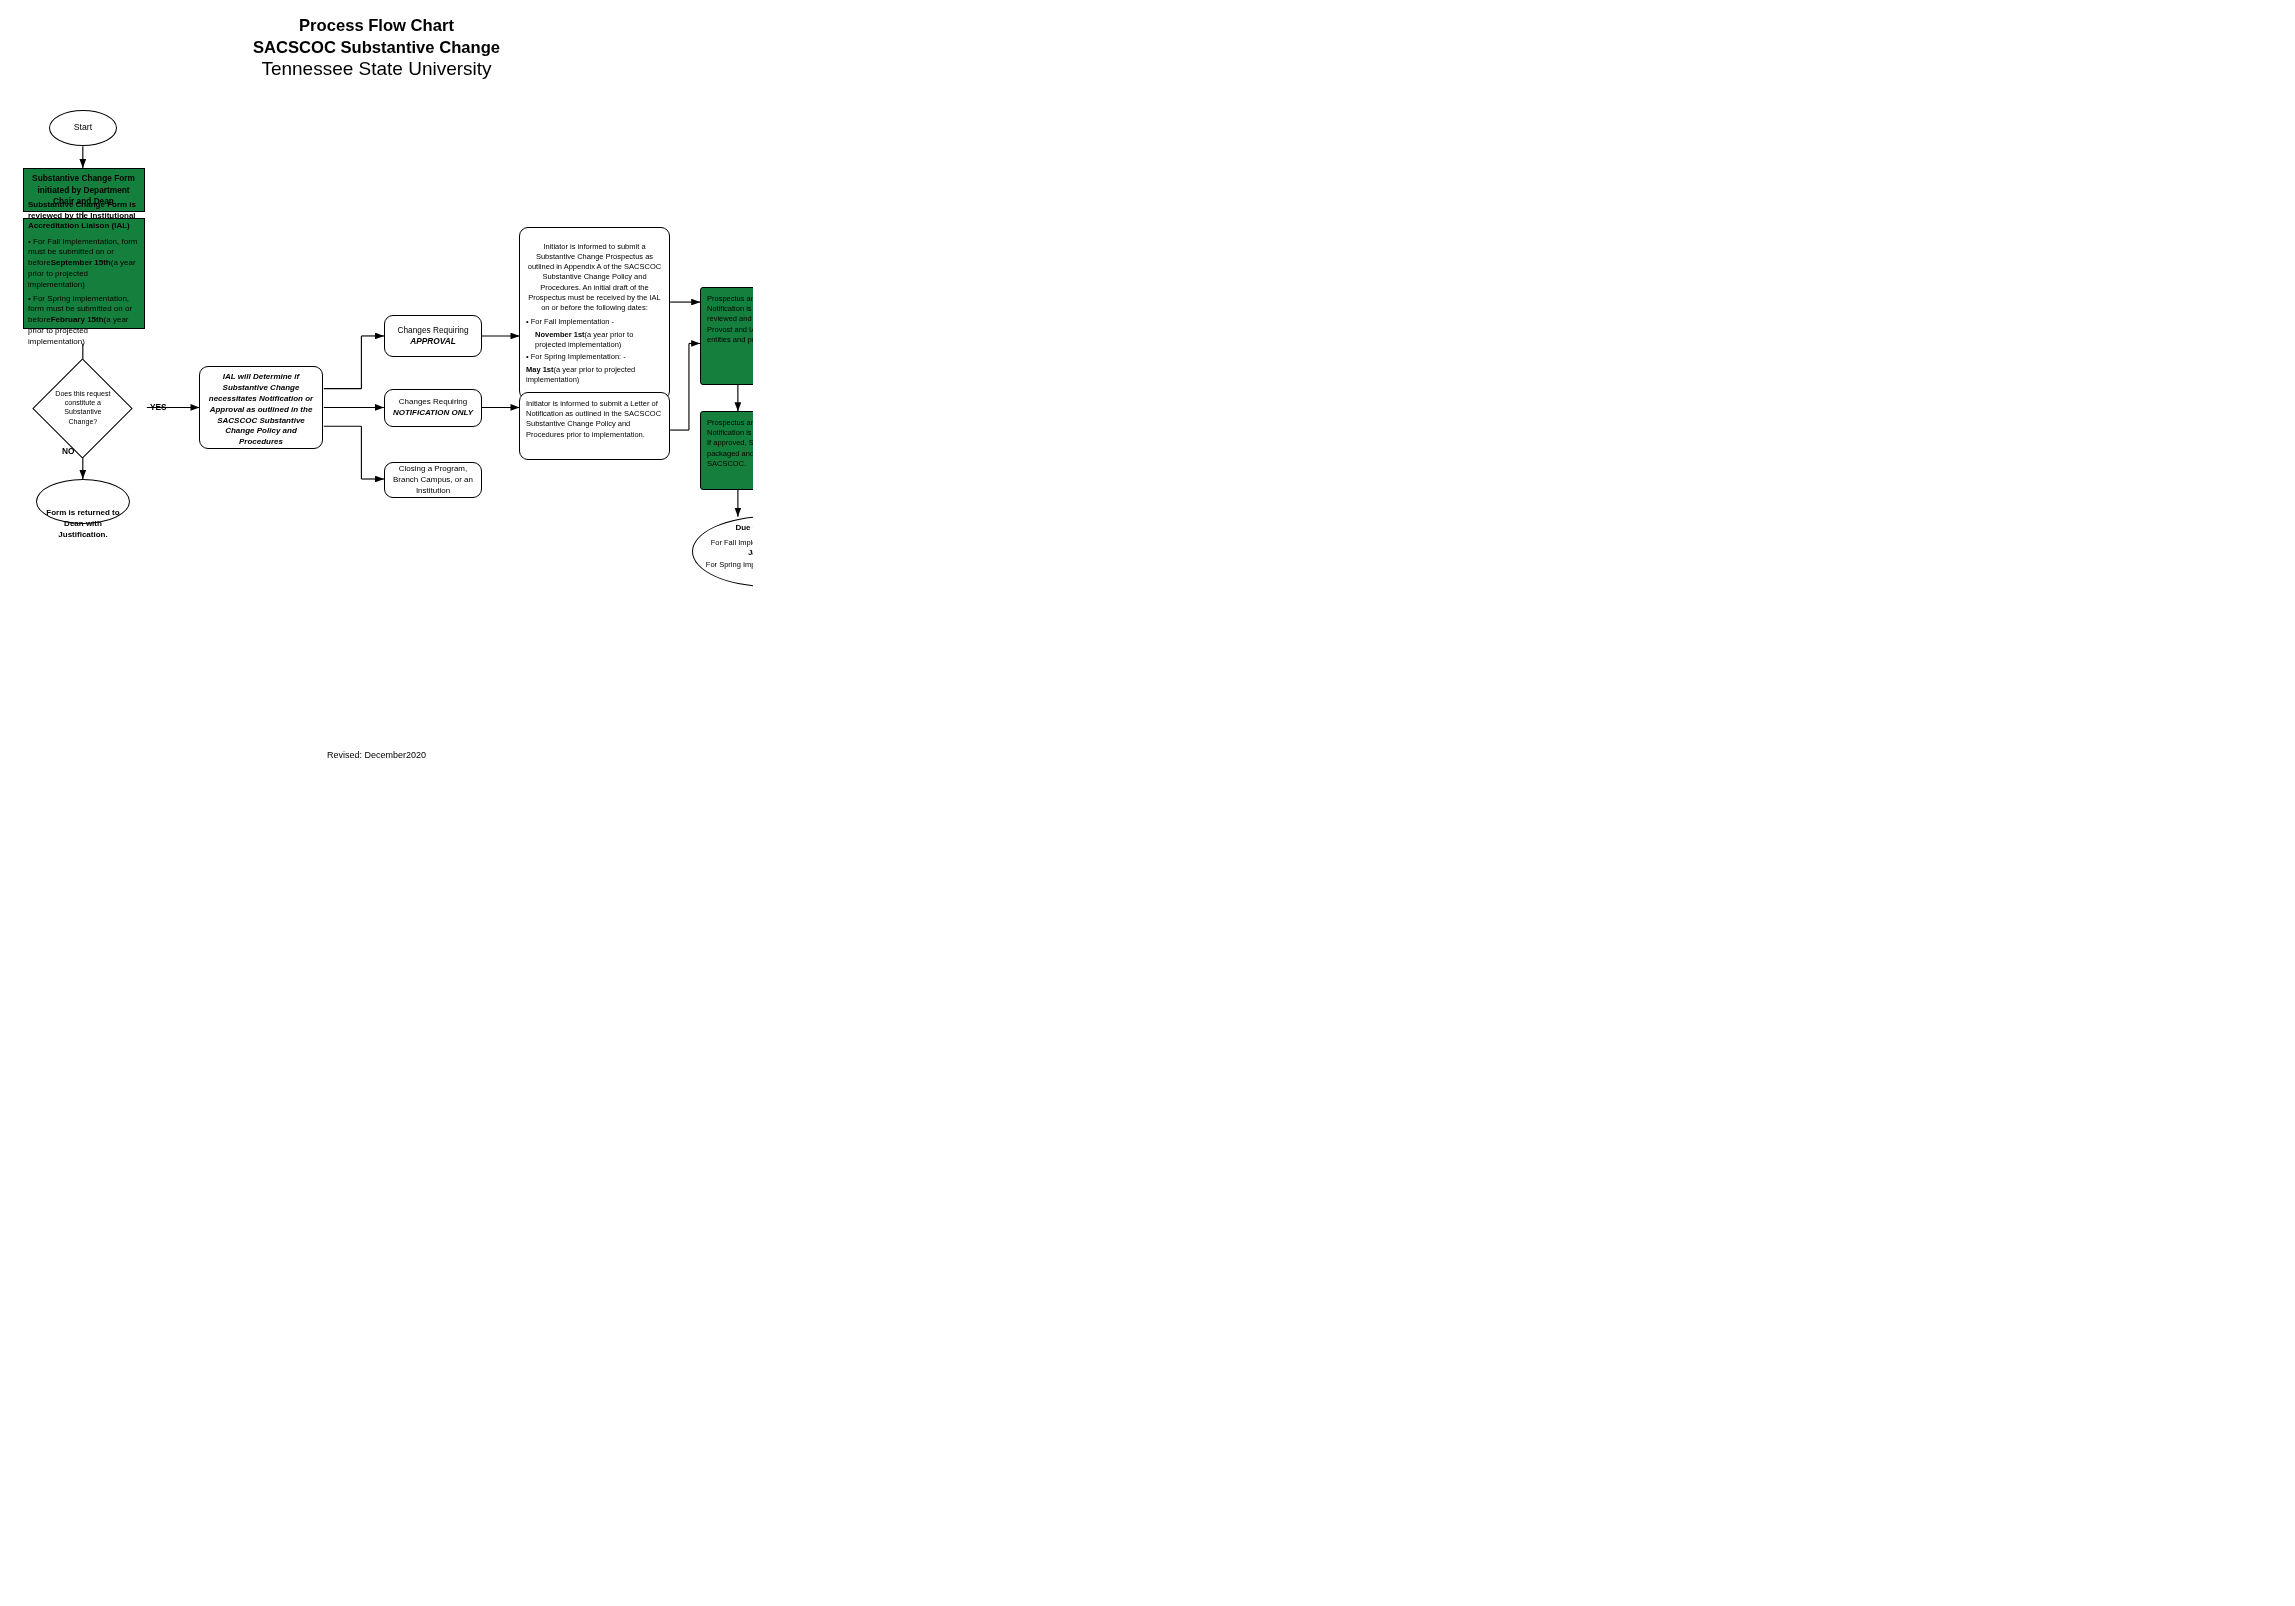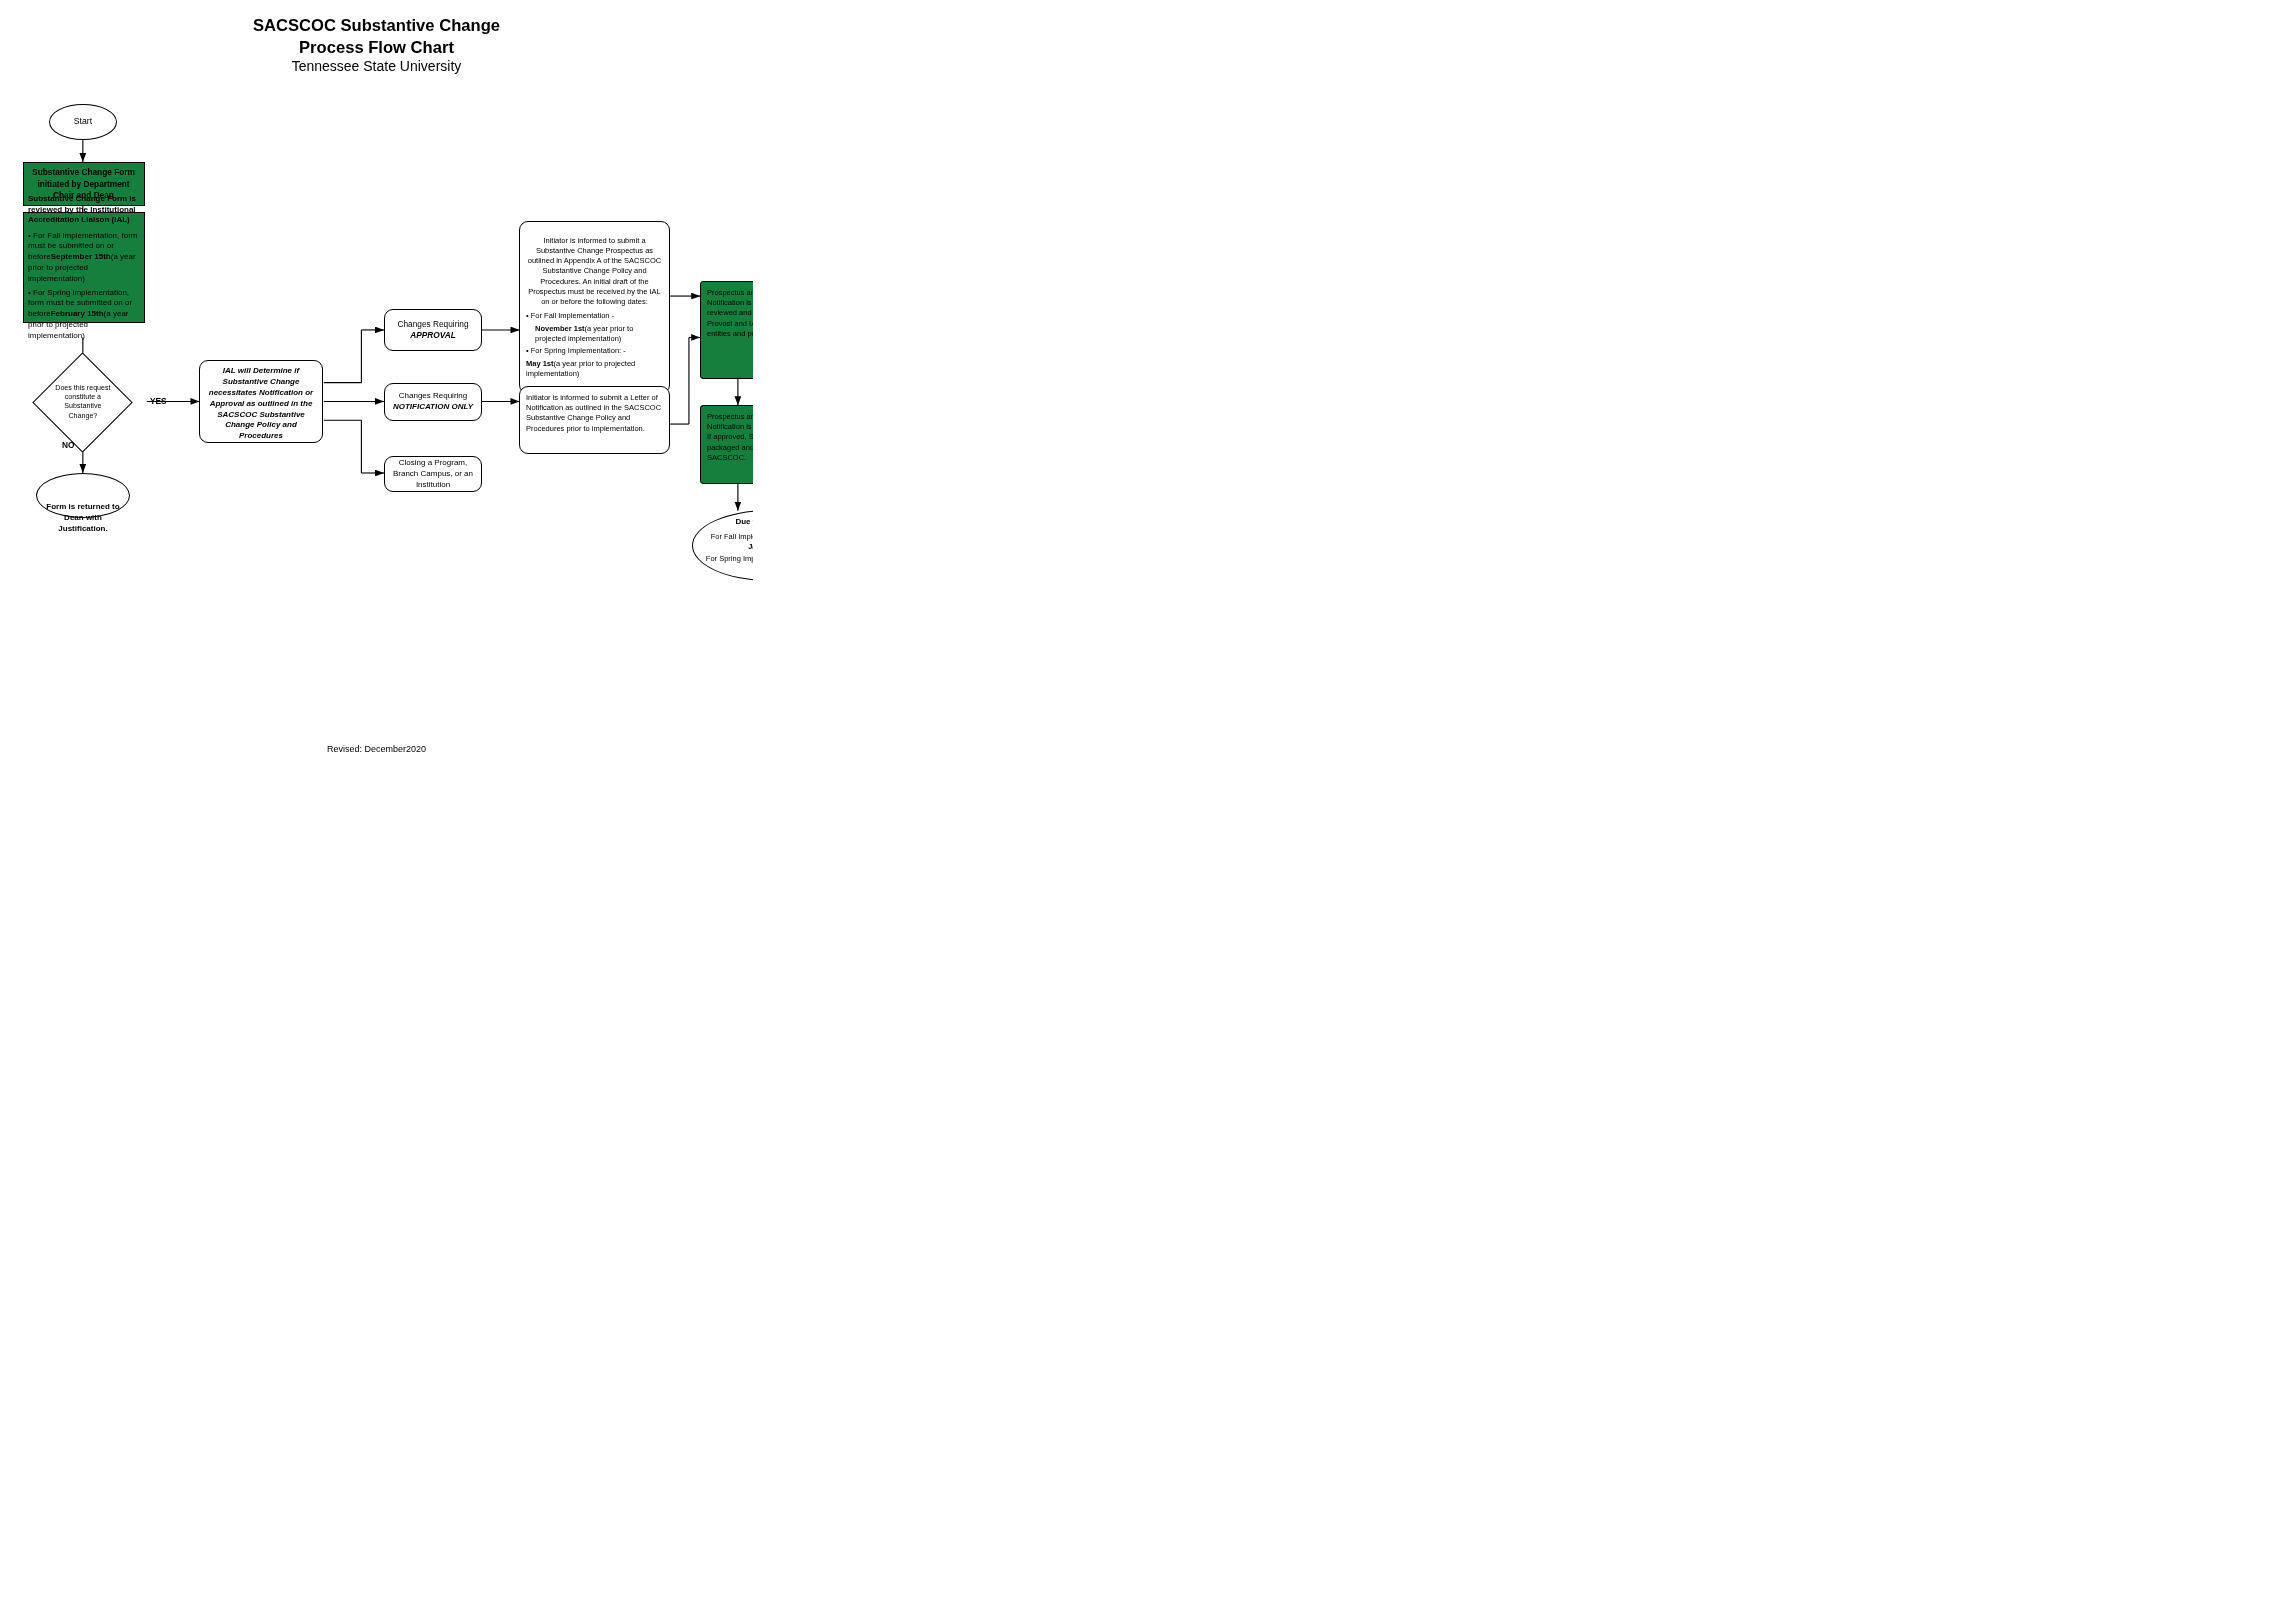--- a/index.html
+++ b/index.html
@@ -16,21 +16,21 @@
     .page-title {
       text-align: center;
       margin-bottom: 15px;
     }
     .page-title h1 {
       font-size: 16.6px;
       font-weight: bold;
       line-height: 1.3;
     }
     .page-title h2 {
-      font-size: 14px;
+      font-size: 19px;
       font-weight: normal;
     }
 
     .flowchart {
       position: relative;
       width: 738px;
       min-height: 640px;
     }
 
     
@@ -87,22 +87,22 @@
       font-size: 9px;
     }
 
     b { font-weight: bold; }
     i { font-style: italic; }
   </style>
 </head>
 <body>
 
 <div class="page-title">
+  <h1>Process Flow Chart</h1>
   <h1>SACSCOC Substantive Change</h1>
-  <h1>Process Flow Chart</h1>
   <h2>Tennessee State University</h2>
 </div>
 
 <div class="flowchart">
 
   <svg class="arrows-svg" viewBox="0 0 980 850" width="738" height="640">
     <defs>
       <marker id="arrowhead" markerWidth="8" markerHeight="6" refX="8" refY="3" orient="auto">
         <polygon points="0 0, 8 3, 0 6" fill="#000"></polygon>
       </marker>

